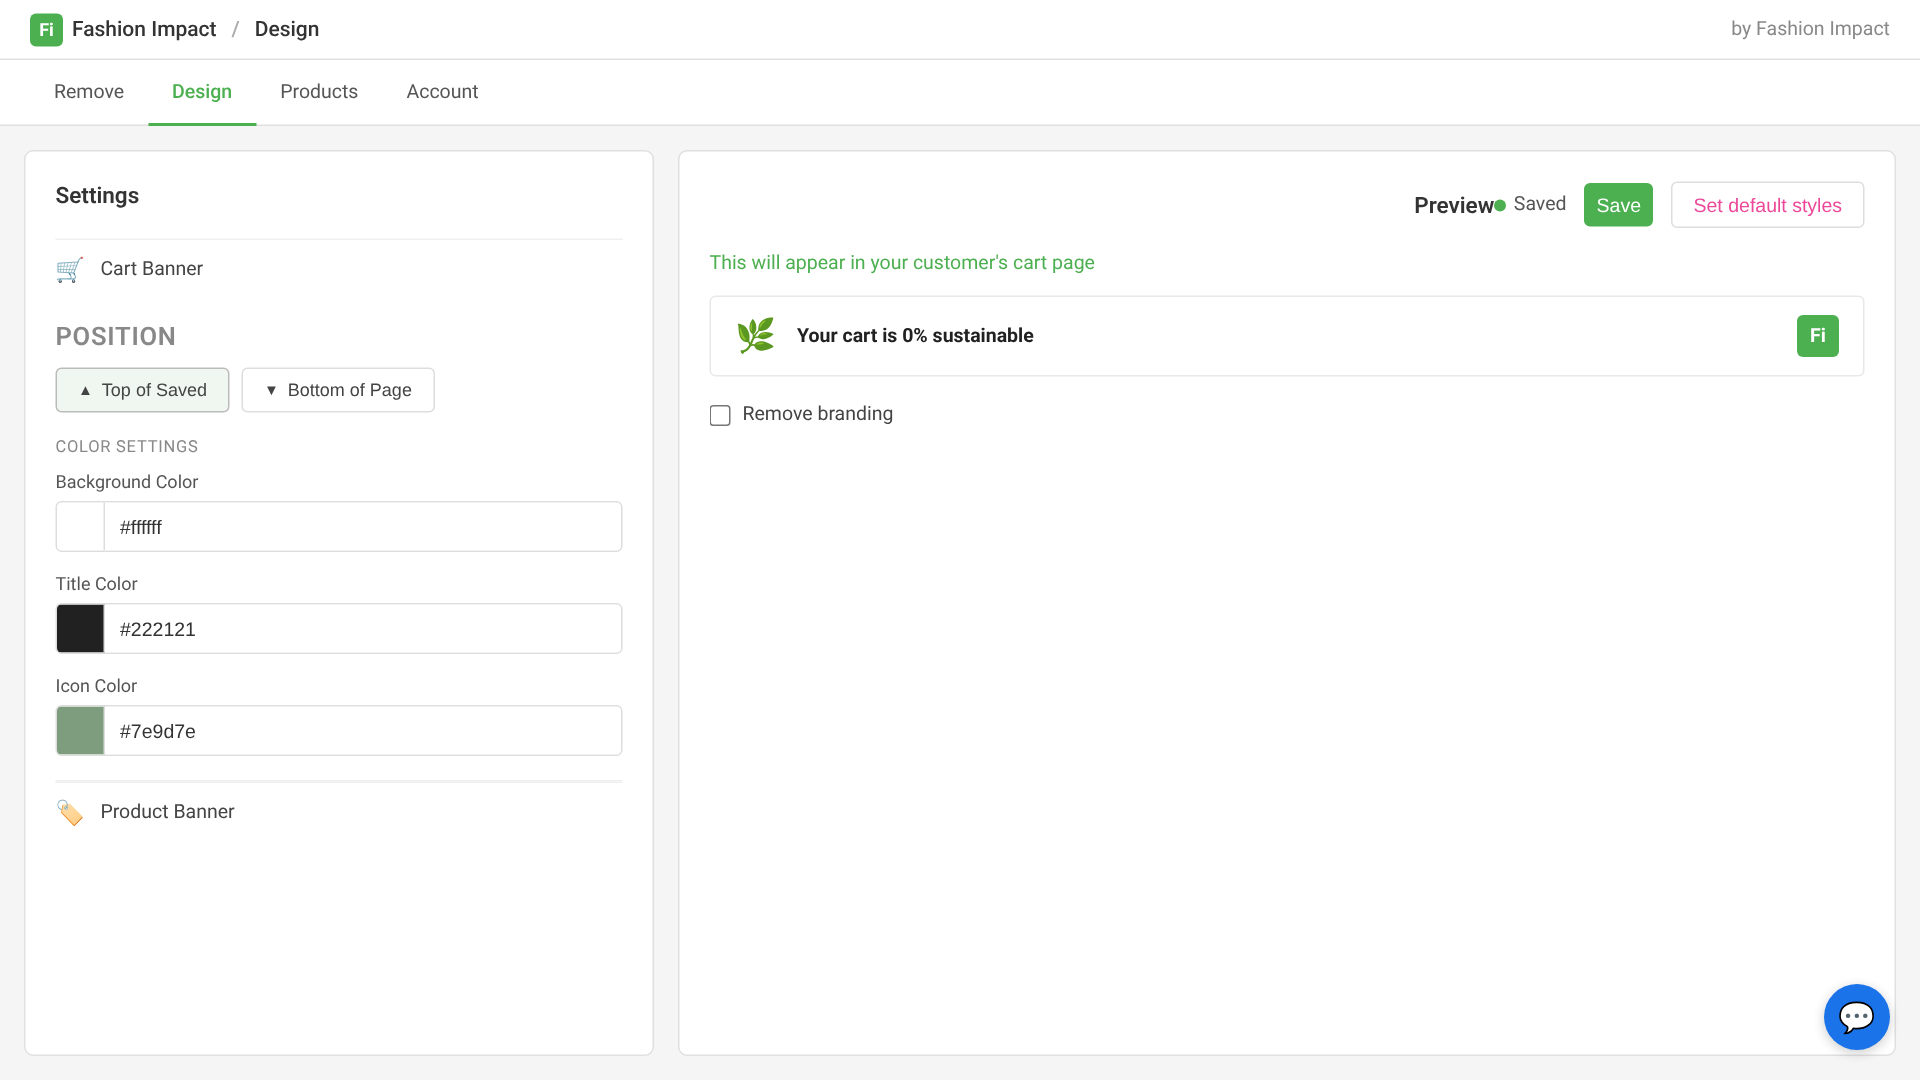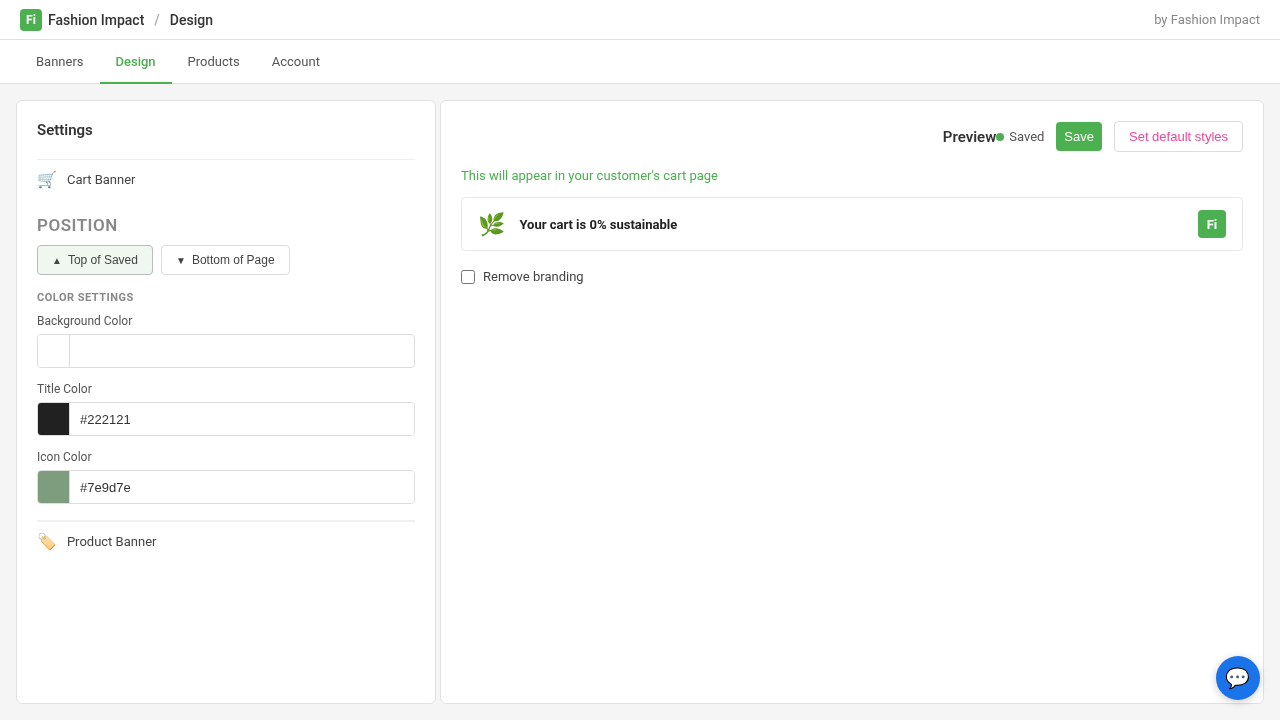--- a/index.html
+++ b/index.html
@@ -57,21 +57,21 @@
       font-size: 13px;
       color: #555;
       border-bottom: 2px solid transparent;
       margin-bottom: -1px;
     }
     .nav-item.active { color: #4caf50; border-bottom: 2px solid #4caf50; font-weight: 500; }
 
     
     .main {
       display: flex;
-      gap: 4px;
+      gap: 16px;
       padding: 16px;
       height: calc(100vh - 84px);
     }
 
     
     .settings-panel {
       background: #fff;
       border-radius: 6px;
       border: 1px solid #e0e0e0;
       width: 420px;
@@ -124,21 +124,21 @@
       color: #444;
     }
     .pos-btn.active {
       background: #f0f7f0;
       border-color: #bbb;
     }
     .pos-btn .arrow { font-size: 10px; }
 
     .color-section-label {
       font-size: 11px;
-      font-weight: 700;
+      font-weight: 400;
       color: #888;
       letter-spacing: 0.5px;
       text-transform: uppercase;
       margin: 16px 0 10px;
     }
     .color-field-label {
       font-size: 12px;
       color: #555;
       margin-bottom: 6px;
     }
@@ -306,21 +306,21 @@
       </div>
       <span>Fashion Impact</span>
       <span class="header-separator">/</span>
       <span>Design</span>
     </div>
   </div>
   <div class="header-right">by Fashion Impact</div>
 </div>
 
 <div class="nav">
-  <div class="nav-item">Banners</div>
+  <div class="nav-item">Remove</div>
   <div class="nav-item active">Design</div>
   <div class="nav-item">Products</div>
   <div class="nav-item">Account</div>
 </div>
 
 <div class="main">
 
   <div class="settings-panel">
     <div class="settings-title">Settings</div>
 
@@ -339,20 +339,21 @@
         <span class="arrow">▼</span>
         <span>Bottom of Page</span>
       </button>
     </div>
 
     <div class="color-section-label">COLOR SETTINGS</div>
 
     <div class="color-field-label">Background Color</div>
     <div class="color-input-row">
       <div class="color-swatch" style="background: #ffffff; border-right: 1px solid #ddd;"></div>
+      <input class="color-input" type="text" value="#ffffff" style="">
     </div>
 
     <div class="color-field-label">Title Color</div>
     <div class="color-input-row">
       <div class="color-swatch" style="background: #222121;"></div>
       <input class="color-input" type="text" value="#222121" style="">
     </div>
 
     <div class="color-field-label">Icon Color</div>
     <div class="color-input-row">

